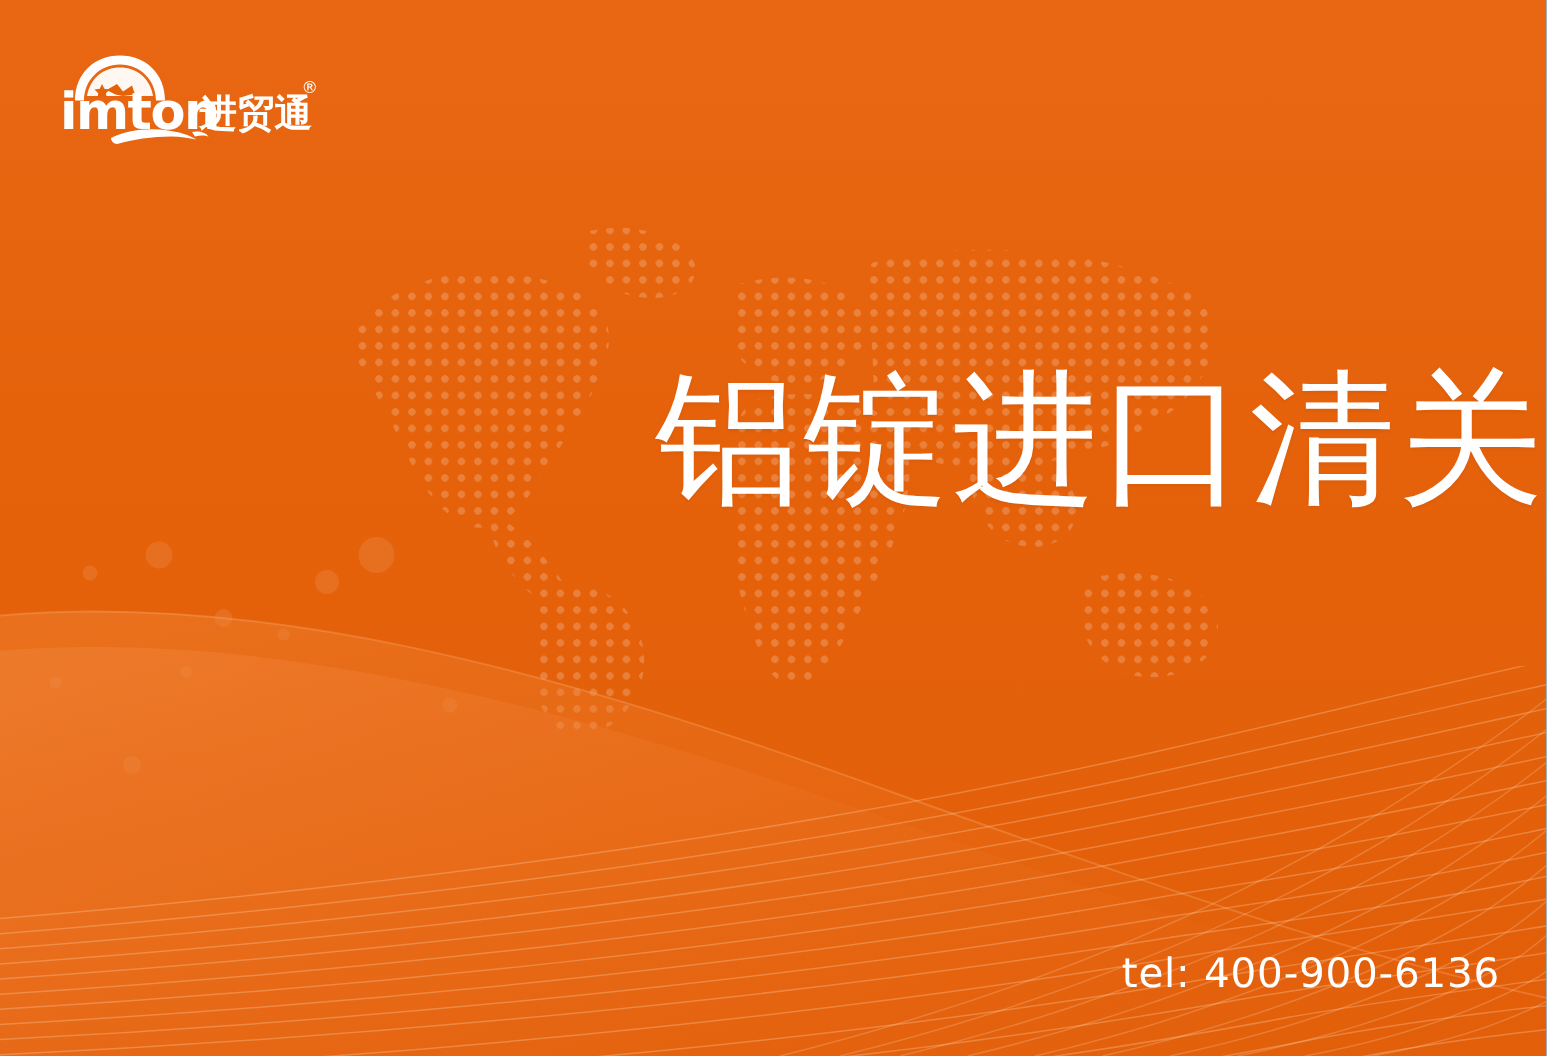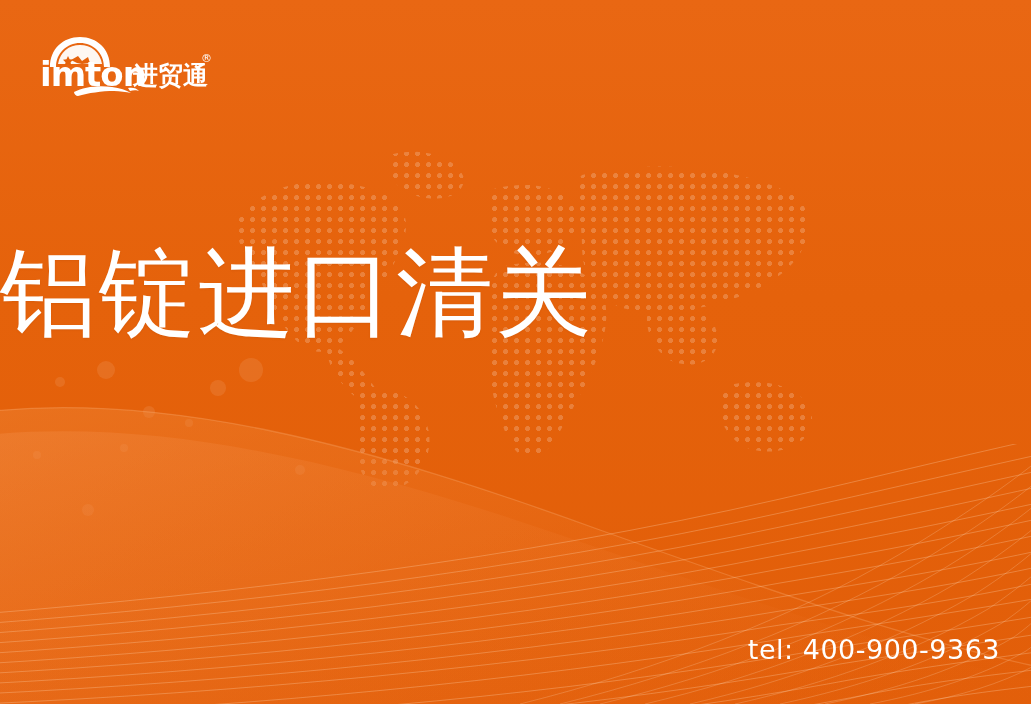--- a/index.html
+++ b/index.html
@@ -78,21 +78,21 @@
     width: 175px;
     height: 72px;
   }
 
   
   #headline {
     position: absolute;
     left: 0;
     top: 234px;
     width: 1031px;
-    text-align: left;
+    text-align: right;
     color: #ffffff;
     line-height: 1.22;
     letter-spacing: 2px;
     font-size: 97px;
     font-weight: 400;
     font-family: "DejaVu Sans", "Liberation Sans", sans-serif;
     text-shadow: 0 1px 2px rgba(120,45,0,0.10);
   }
   .headline-line { display: block; white-space: nowrap; }
 
@@ -244,15 +244,15 @@
 
     <text x="95" y="54" font-family="'DejaVu Sans','Liberation Sans',sans-serif" font-size="25" font-weight="700" fill="#ffffff" letter-spacing="0">进贸通</text>
 
     <text x="163" y="32" font-family="'DejaVu Sans','Liberation Sans',sans-serif" font-size="11" fill="#ffffff">®</text>
   </svg>
 
   <div id="headline">
     <span class="headline-line">铝锭进口清关</span>
   </div>
 
-  <div id="phone">tel: 400-900-9363</div>
+  <div id="phone">tel: 400-900-6136</div>
 
 </div>
 
 </body></html>

